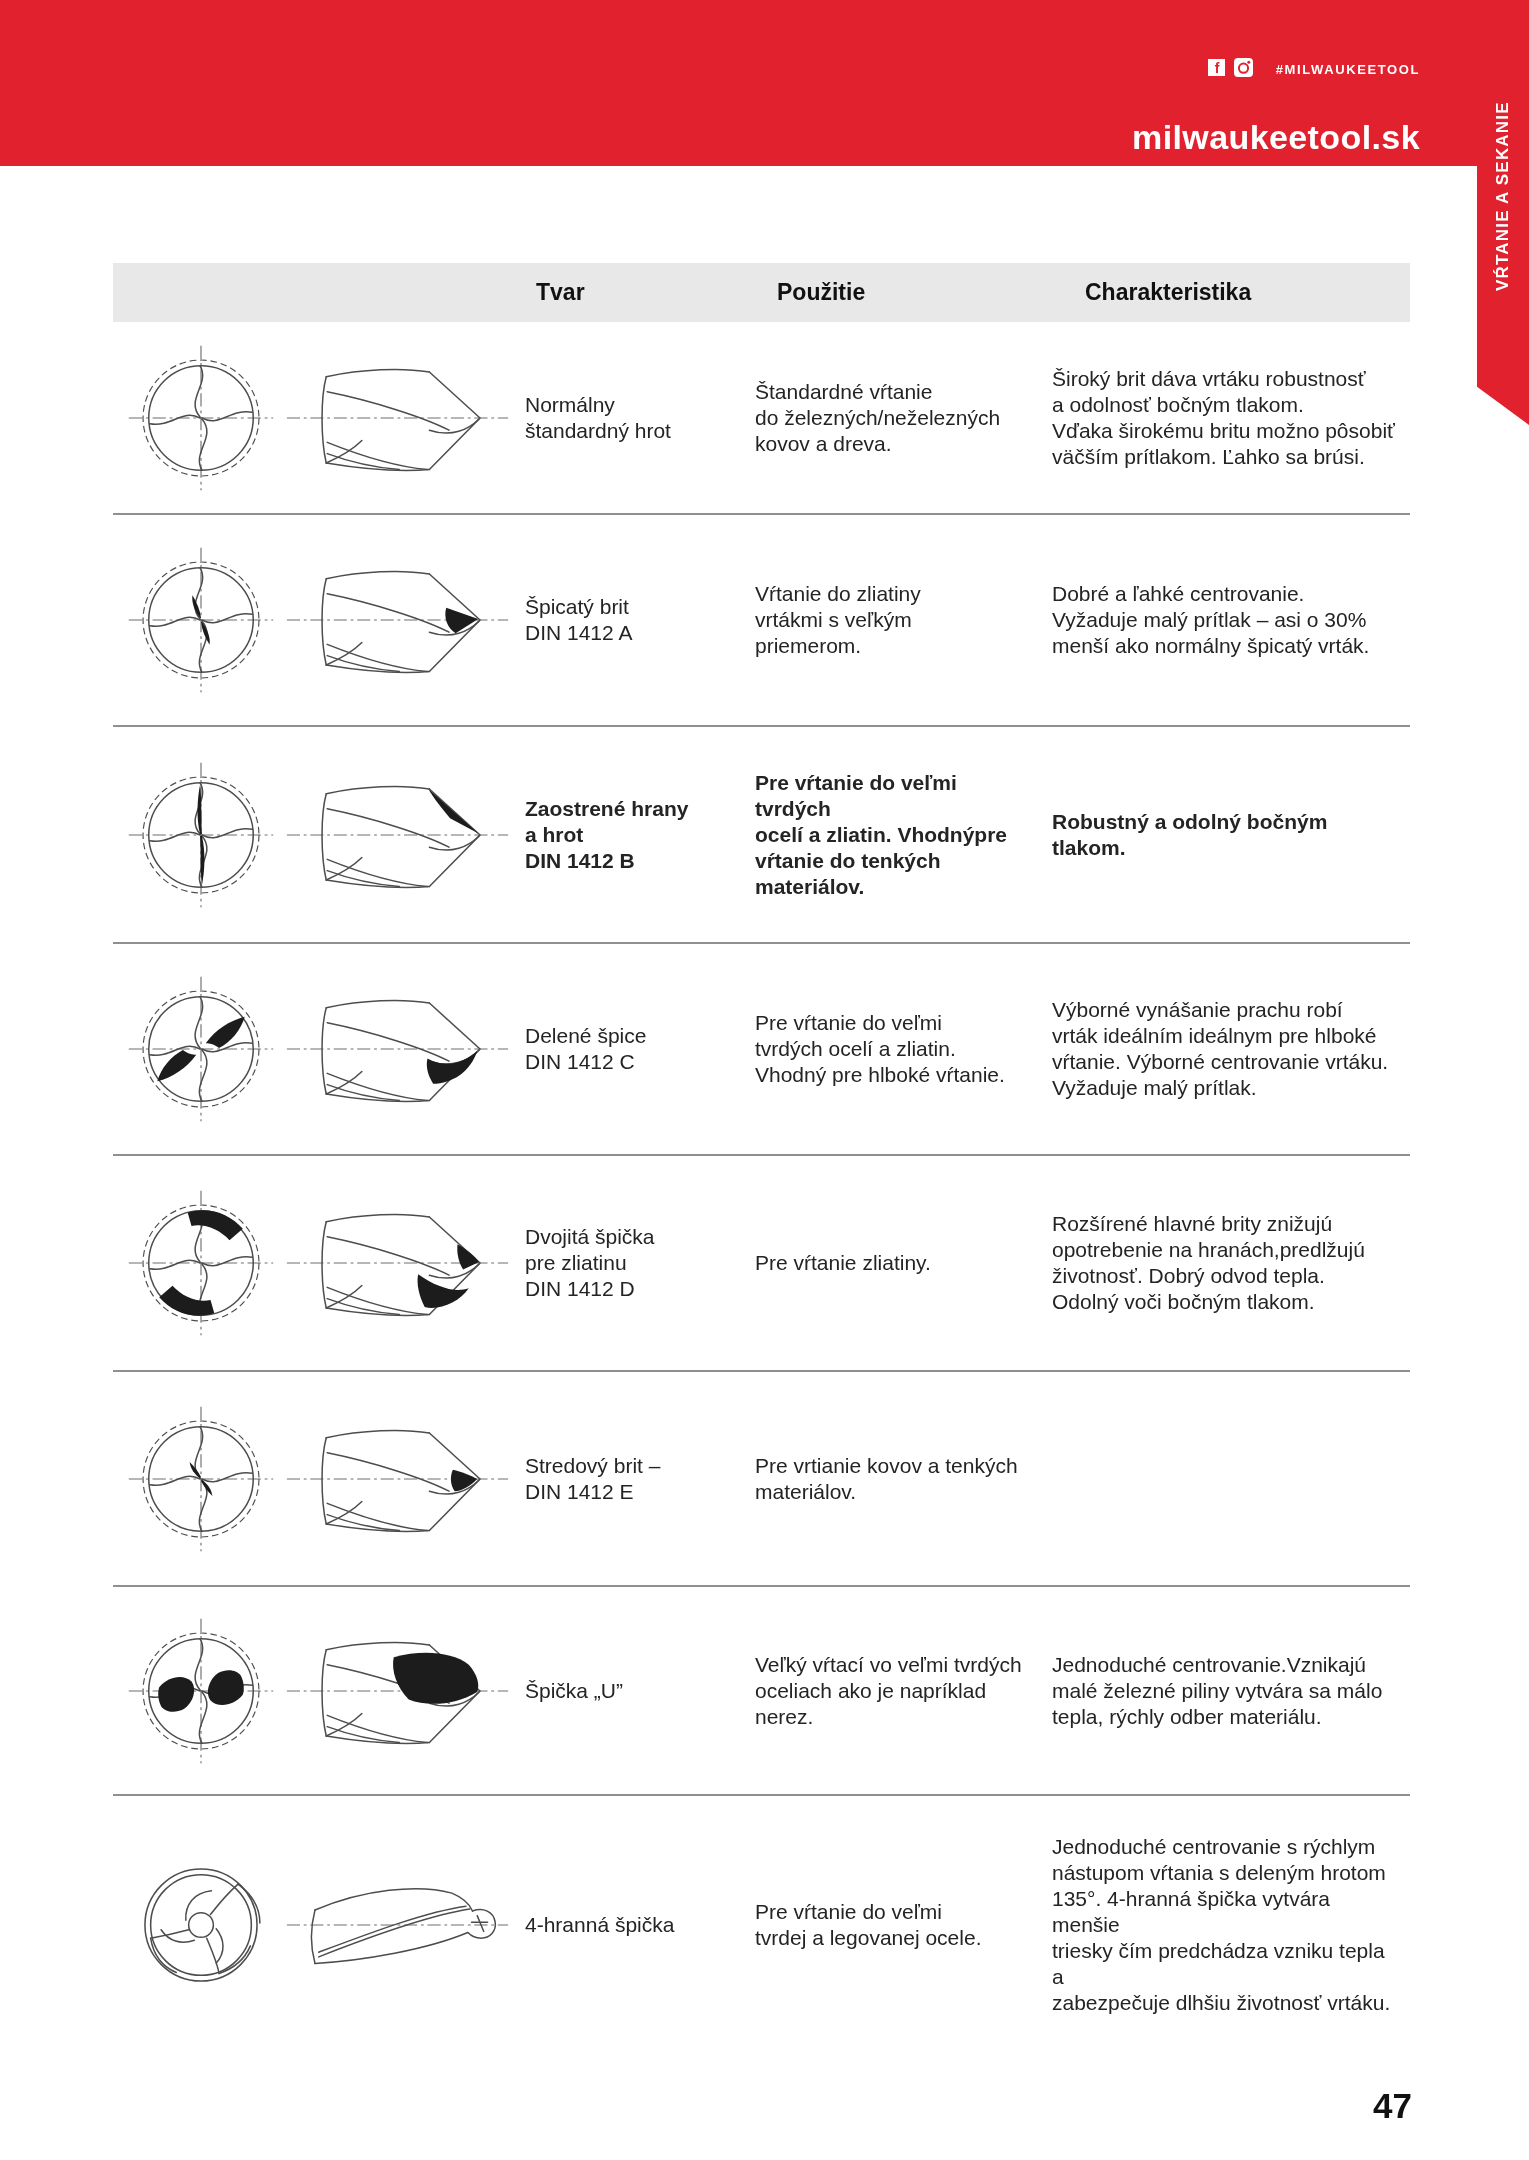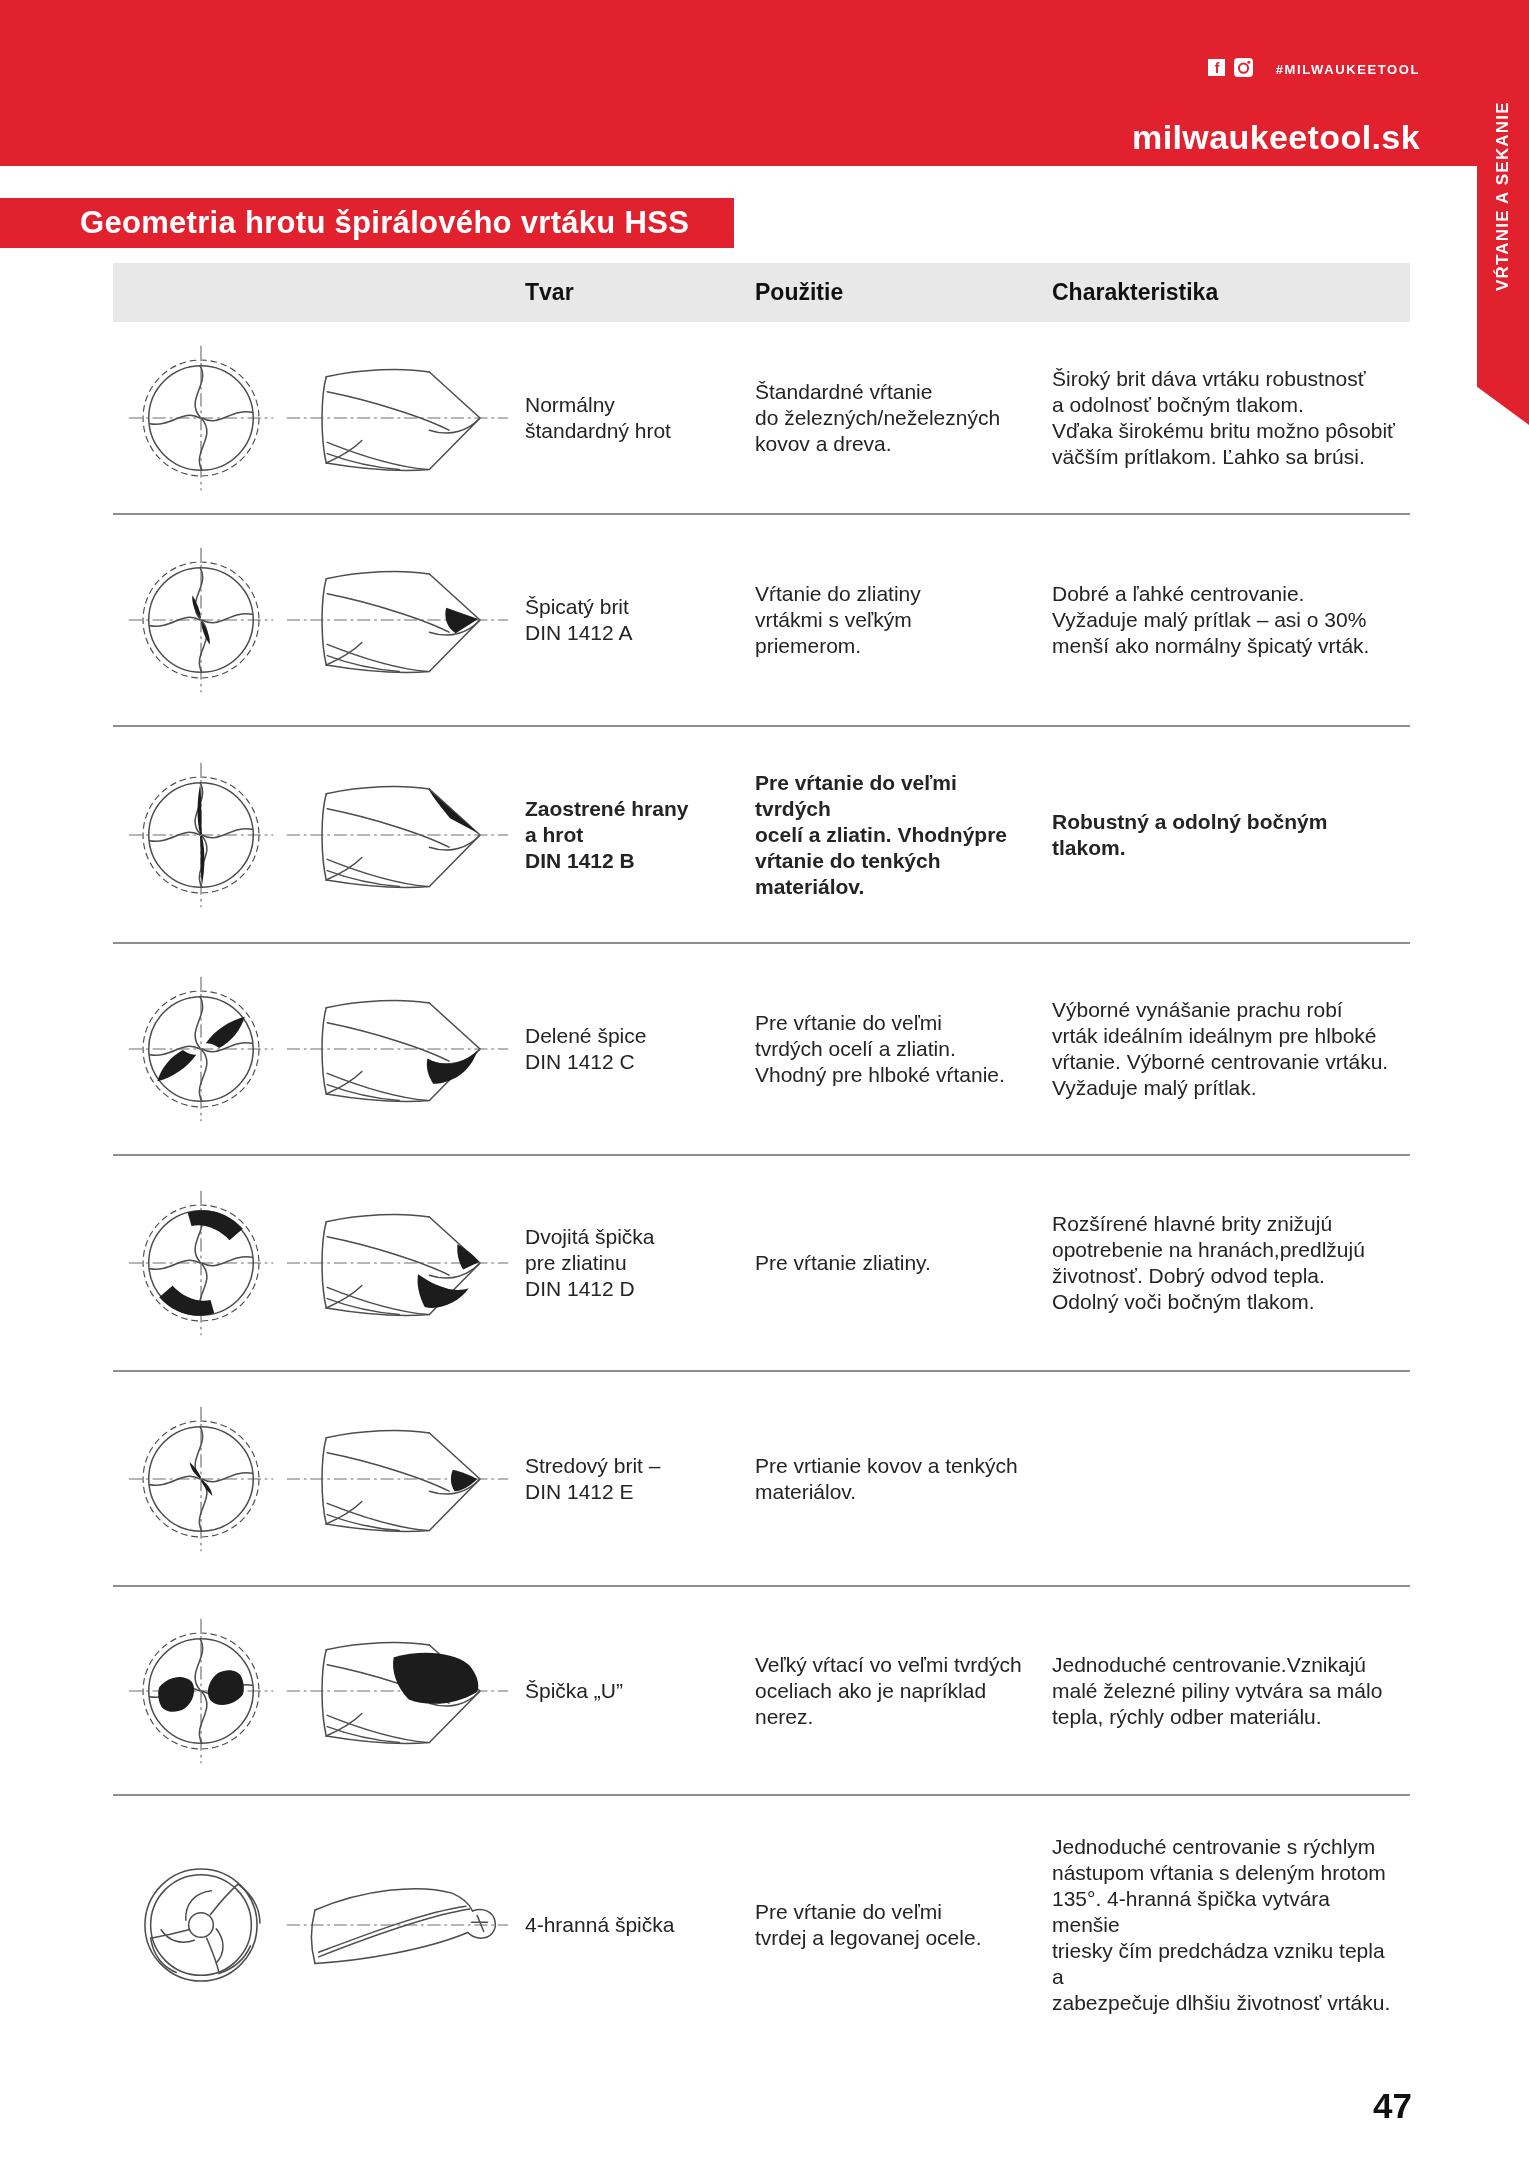--- a/index.html
+++ b/index.html
@@ -17,21 +17,21 @@
   .side-tab span{position:absolute;left:0;top:0;width:52px;height:392px;display:flex;align-items:center;
             justify-content:center;writing-mode:vertical-rl;transform:rotate(180deg);
             color:#fff;font-weight:bold;font-size:17px;letter-spacing:1.2px;white-space:nowrap;}
   
   .title-bar{position:absolute;left:0;top:198px;width:734px;height:50px;background:var(--red);
              display:flex;align-items:center;}
   .title-bar h1{margin:0;padding-left:80px;font-size:31px;font-weight:bold;color:#fff;white-space:nowrap;letter-spacing:.3px;}
   
   .table{position:absolute;left:113px;top:263px;width:1297px;}
   .thead{display:flex;height:59px;background:#e8e8e8;align-items:center;
-         font-weight:bold;font-size:23px;color:#111;}
+         font-weight:bold;font-size:23px;color:#111;gap:11px;}
   .col-fig{width:412px;}
   .wc1{width:230px;} .wc2{width:297px;} .wc3{flex:1;}
   .row{display:flex;align-items:center;border-bottom:2px solid #8f8f8f;}
   .row.last{border-bottom:none;}
   .cell{font-size:21px;line-height:26px;color:#242424;white-space:pre-line;box-sizing:border-box;}
   .fig{width:412px;display:flex;align-items:center;gap:8px;padding-left:12px;box-sizing:border-box;}
   .c1{width:230px;padding-right:16px;}
   .c2{width:297px;padding-right:20px;}
   .c3{flex:1;padding-right:8px;}
   .endview svg{width:152px;height:152px;display:block;}
@@ -64,23 +64,20 @@
       </span>
       <span class="hashtag">#MILWAUKEETOOL</span>
     </div>
     <div class="website">milwaukeetool.sk</div>
   </header>
 
   <div class="side-tab">
     <span>VŔTANIE A SEKANIE</span>
   </div>
 
-  <div class="title-bar">
-    <h1>Geometria hrotu špirálového  vrtáku HSS</h1>
-  </div>
 
   <main class="table">
     <div class="thead">
       <div class="col-fig"></div>
       <div class="wc1">Tvar</div>
       <div class="wc2">Použitie</div>
       <div class="wc3">Charakteristika</div>
     </div>
     <div id="rows">
   <div class="row" style="min-height: 191px;">

